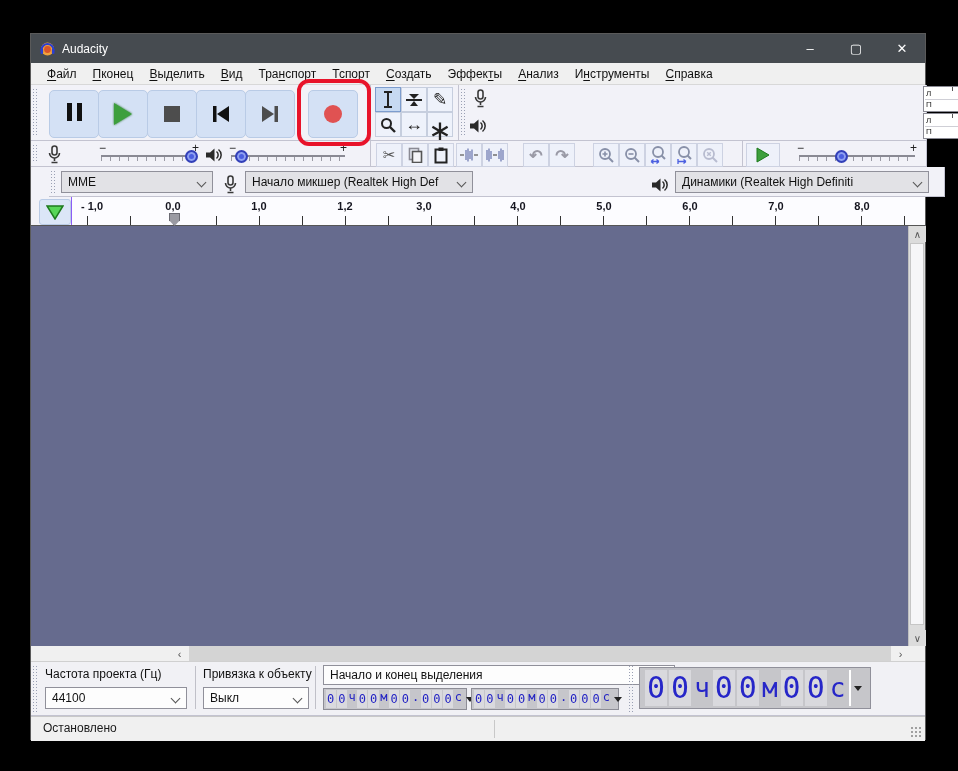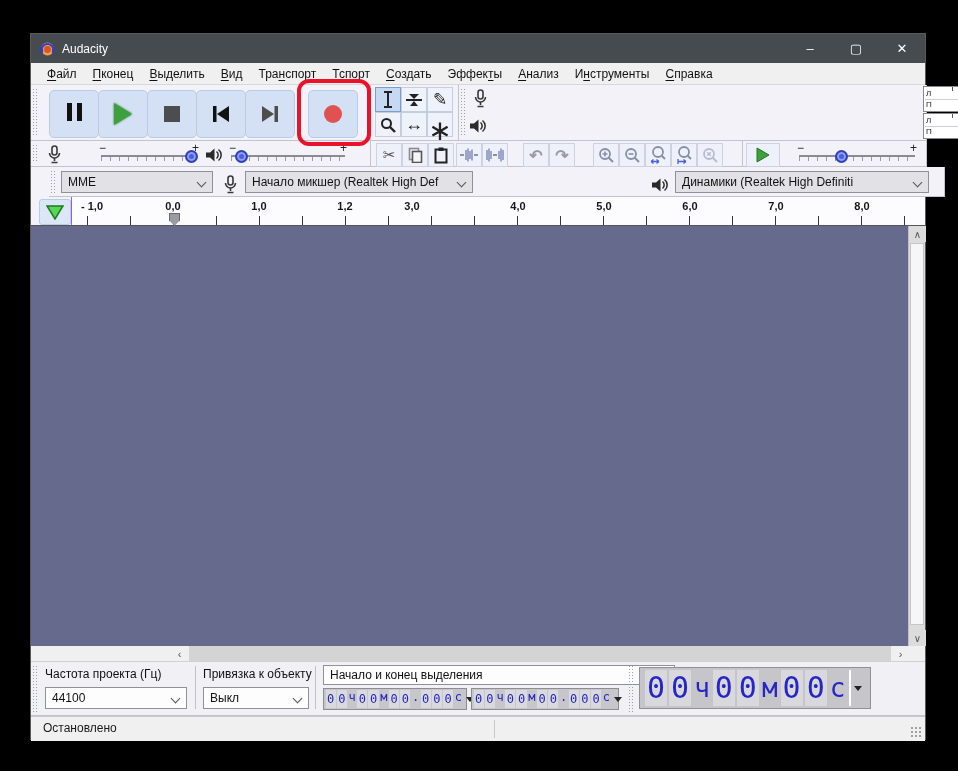--- a/index.html
+++ b/index.html
@@ -62,21 +62,21 @@
   .combo .chev{position:absolute;right:7px;top:7px;width:6px;height:6px;border-right:1.4px solid #555;border-bottom:1.4px solid #555;transform:rotate(45deg);}
   .combo.white{background:#fdfdfd;}
 
   
   #timeline{position:absolute;left:0;top:163px;width:100%;height:29px;background:#f2f2f8;border-bottom:1px solid #555;box-sizing:border-box;}
   #tl-btn{position:absolute;left:8px;top:2px;width:30px;height:24px;background:#dbe6f7;border:1px solid #b9cbe6;border-radius:3px;display:flex;align-items:center;justify-content:center;}
   #ruler{position:absolute;left:40px;top:0;right:0;height:28px;background:#fcfcff;border-left:1px solid #8b5cf6;}
   #ruler .rlabels span{position:absolute;top:3px;transform:translateX(-50%);font-size:11px;font-weight:bold;color:#15151f;white-space:nowrap;}
   #ruler .rlabels span:nth-child(1){left:20px}#ruler .rlabels span:nth-child(2){left:101px}
   #ruler .rlabels span:nth-child(3){left:187px}#ruler .rlabels span:nth-child(4){left:273px}
-  #ruler .rlabels span:nth-child(5){left:340px}#ruler .rlabels span:nth-child(6){left:446px}
+  #ruler .rlabels span:nth-child(5){left:352px}#ruler .rlabels span:nth-child(6){left:446px}
   #ruler .rlabels span:nth-child(7){left:532px}#ruler .rlabels span:nth-child(8){left:618px}
   #ruler .rlabels span:nth-child(9){left:704px}#ruler .rlabels span:nth-child(10){left:790px}
   #ruler .rticks{position:absolute;left:0;right:0;bottom:0;height:9px;
      background-image:repeating-linear-gradient(to right,#333 0 1px,transparent 1px 43px);background-position:15px 0;}
   #playhead{position:absolute;left:97px;top:16px;width:9px;height:11px;background:#9a9aa2;border:1px solid #6a6a72;clip-path:polygon(0 0,100% 0,100% 55%,50% 100%,0 55%);}
 
   
   #track{position:absolute;left:0;top:192px;width:100%;height:420px;background:#666b8e;}
   #vscroll{position:absolute;right:0;top:0;width:17px;height:100%;background:#dcdcdc;border-left:1px solid #c0c0c0;box-sizing:border-box;}
   .scrollarrow{position:absolute;left:0;width:17px;height:16px;display:flex;align-items:center;justify-content:center;color:#555;font-size:10px;background:#dcdcdc;}

